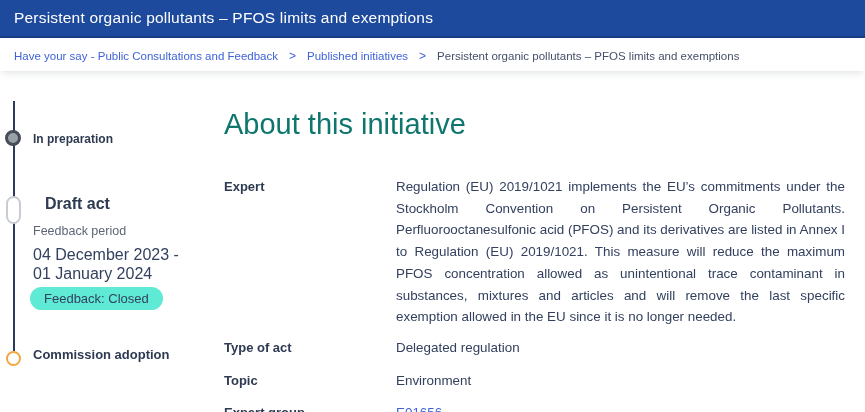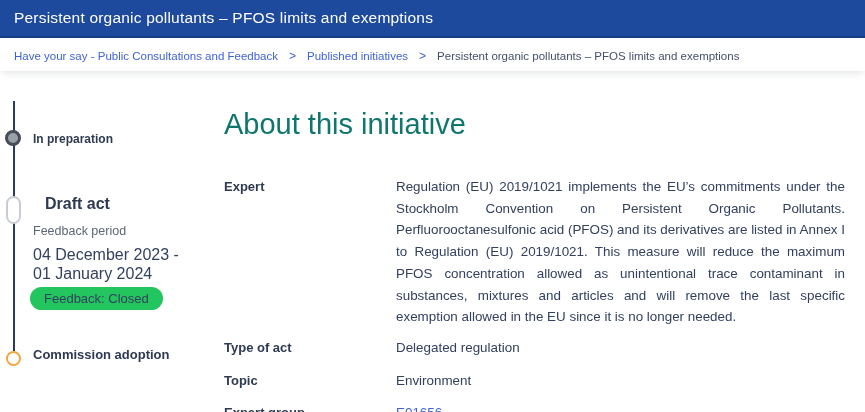--- a/index.html
+++ b/index.html
@@ -69,21 +69,21 @@
   .stage-sub {
     position: absolute; left: 33px; top: 224px;
     font-size: 12.5px; color: #5d6677;
   }
   .stage-period {
     position: absolute; left: 33px; top: 245px; width: 152px;
     font-size: 16px; line-height: 19px; color: #33415f;
   }
   .stage-badge {
     position: absolute; left: 30px; top: 287px;
-    background: #22c55e; border-radius: 13px;
+    background: #5eead4; border-radius: 13px;
     padding: 4px 14px;
     font-size: 13px; color: #33415f;
   }
   .stage-date {
     position: absolute; left: 33px; top: 377px;
     font-size: 16px; color: #33415f; margin-top: 47px;
   }
 
   
   .page-title {

